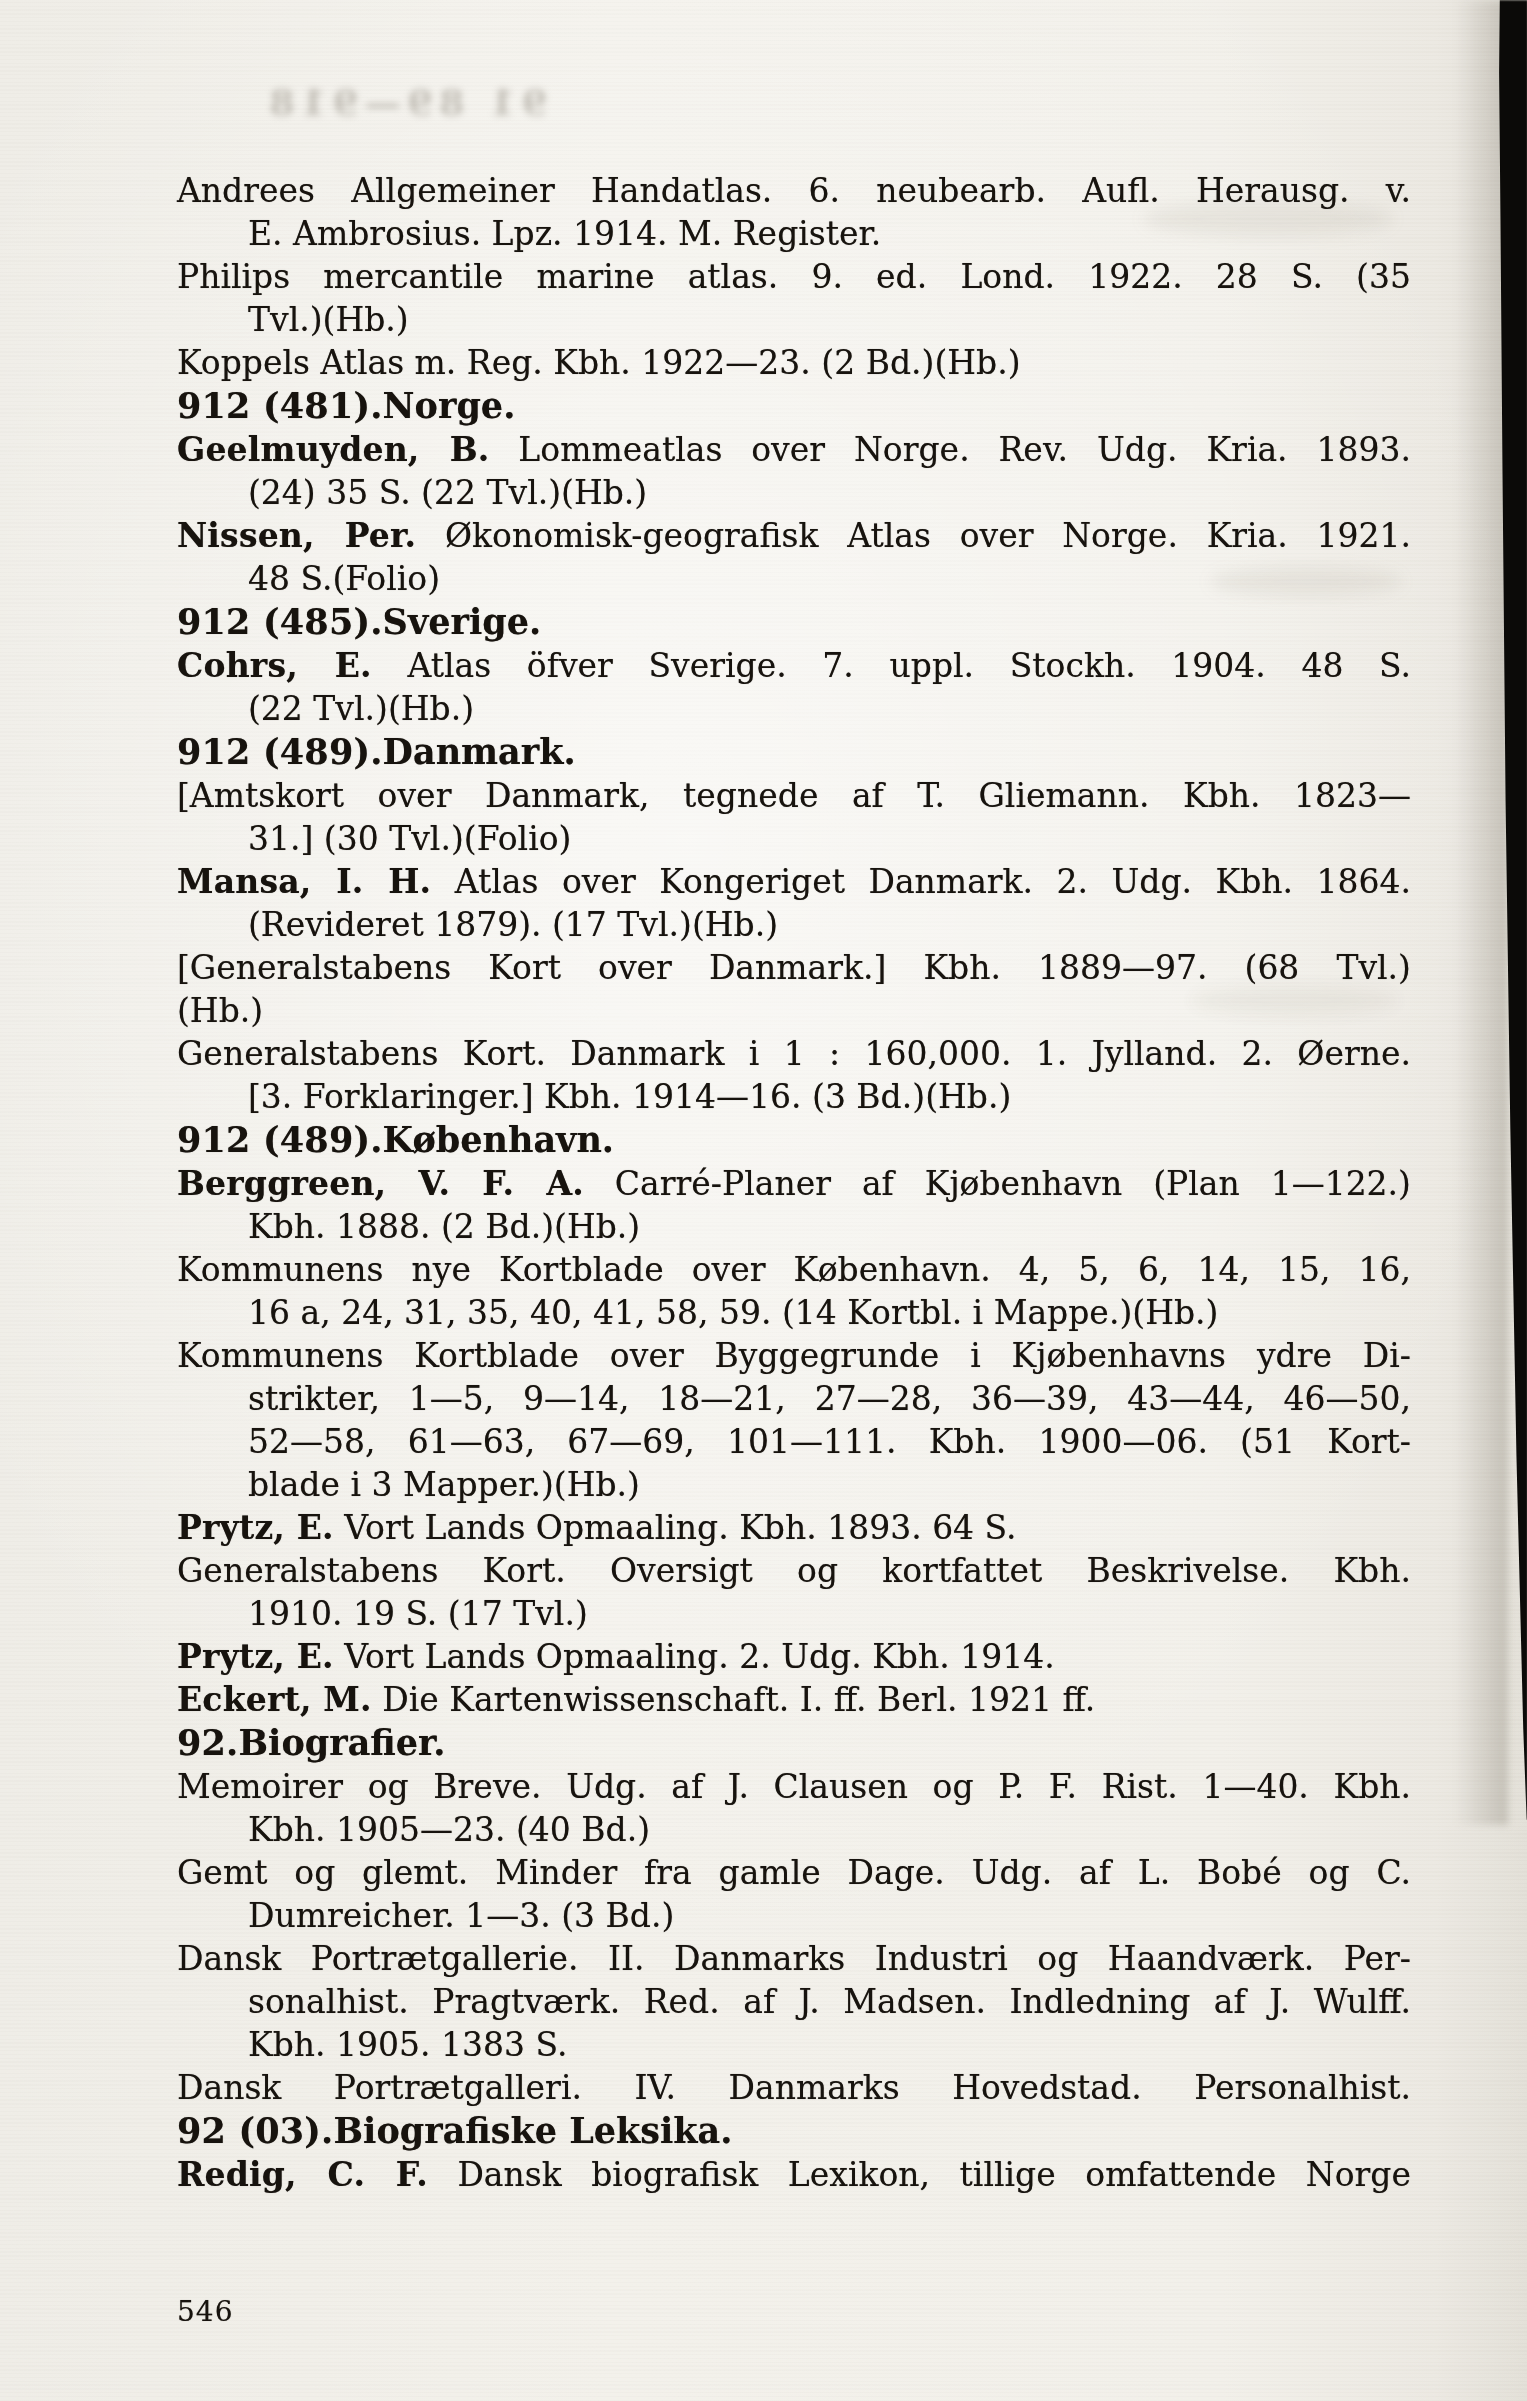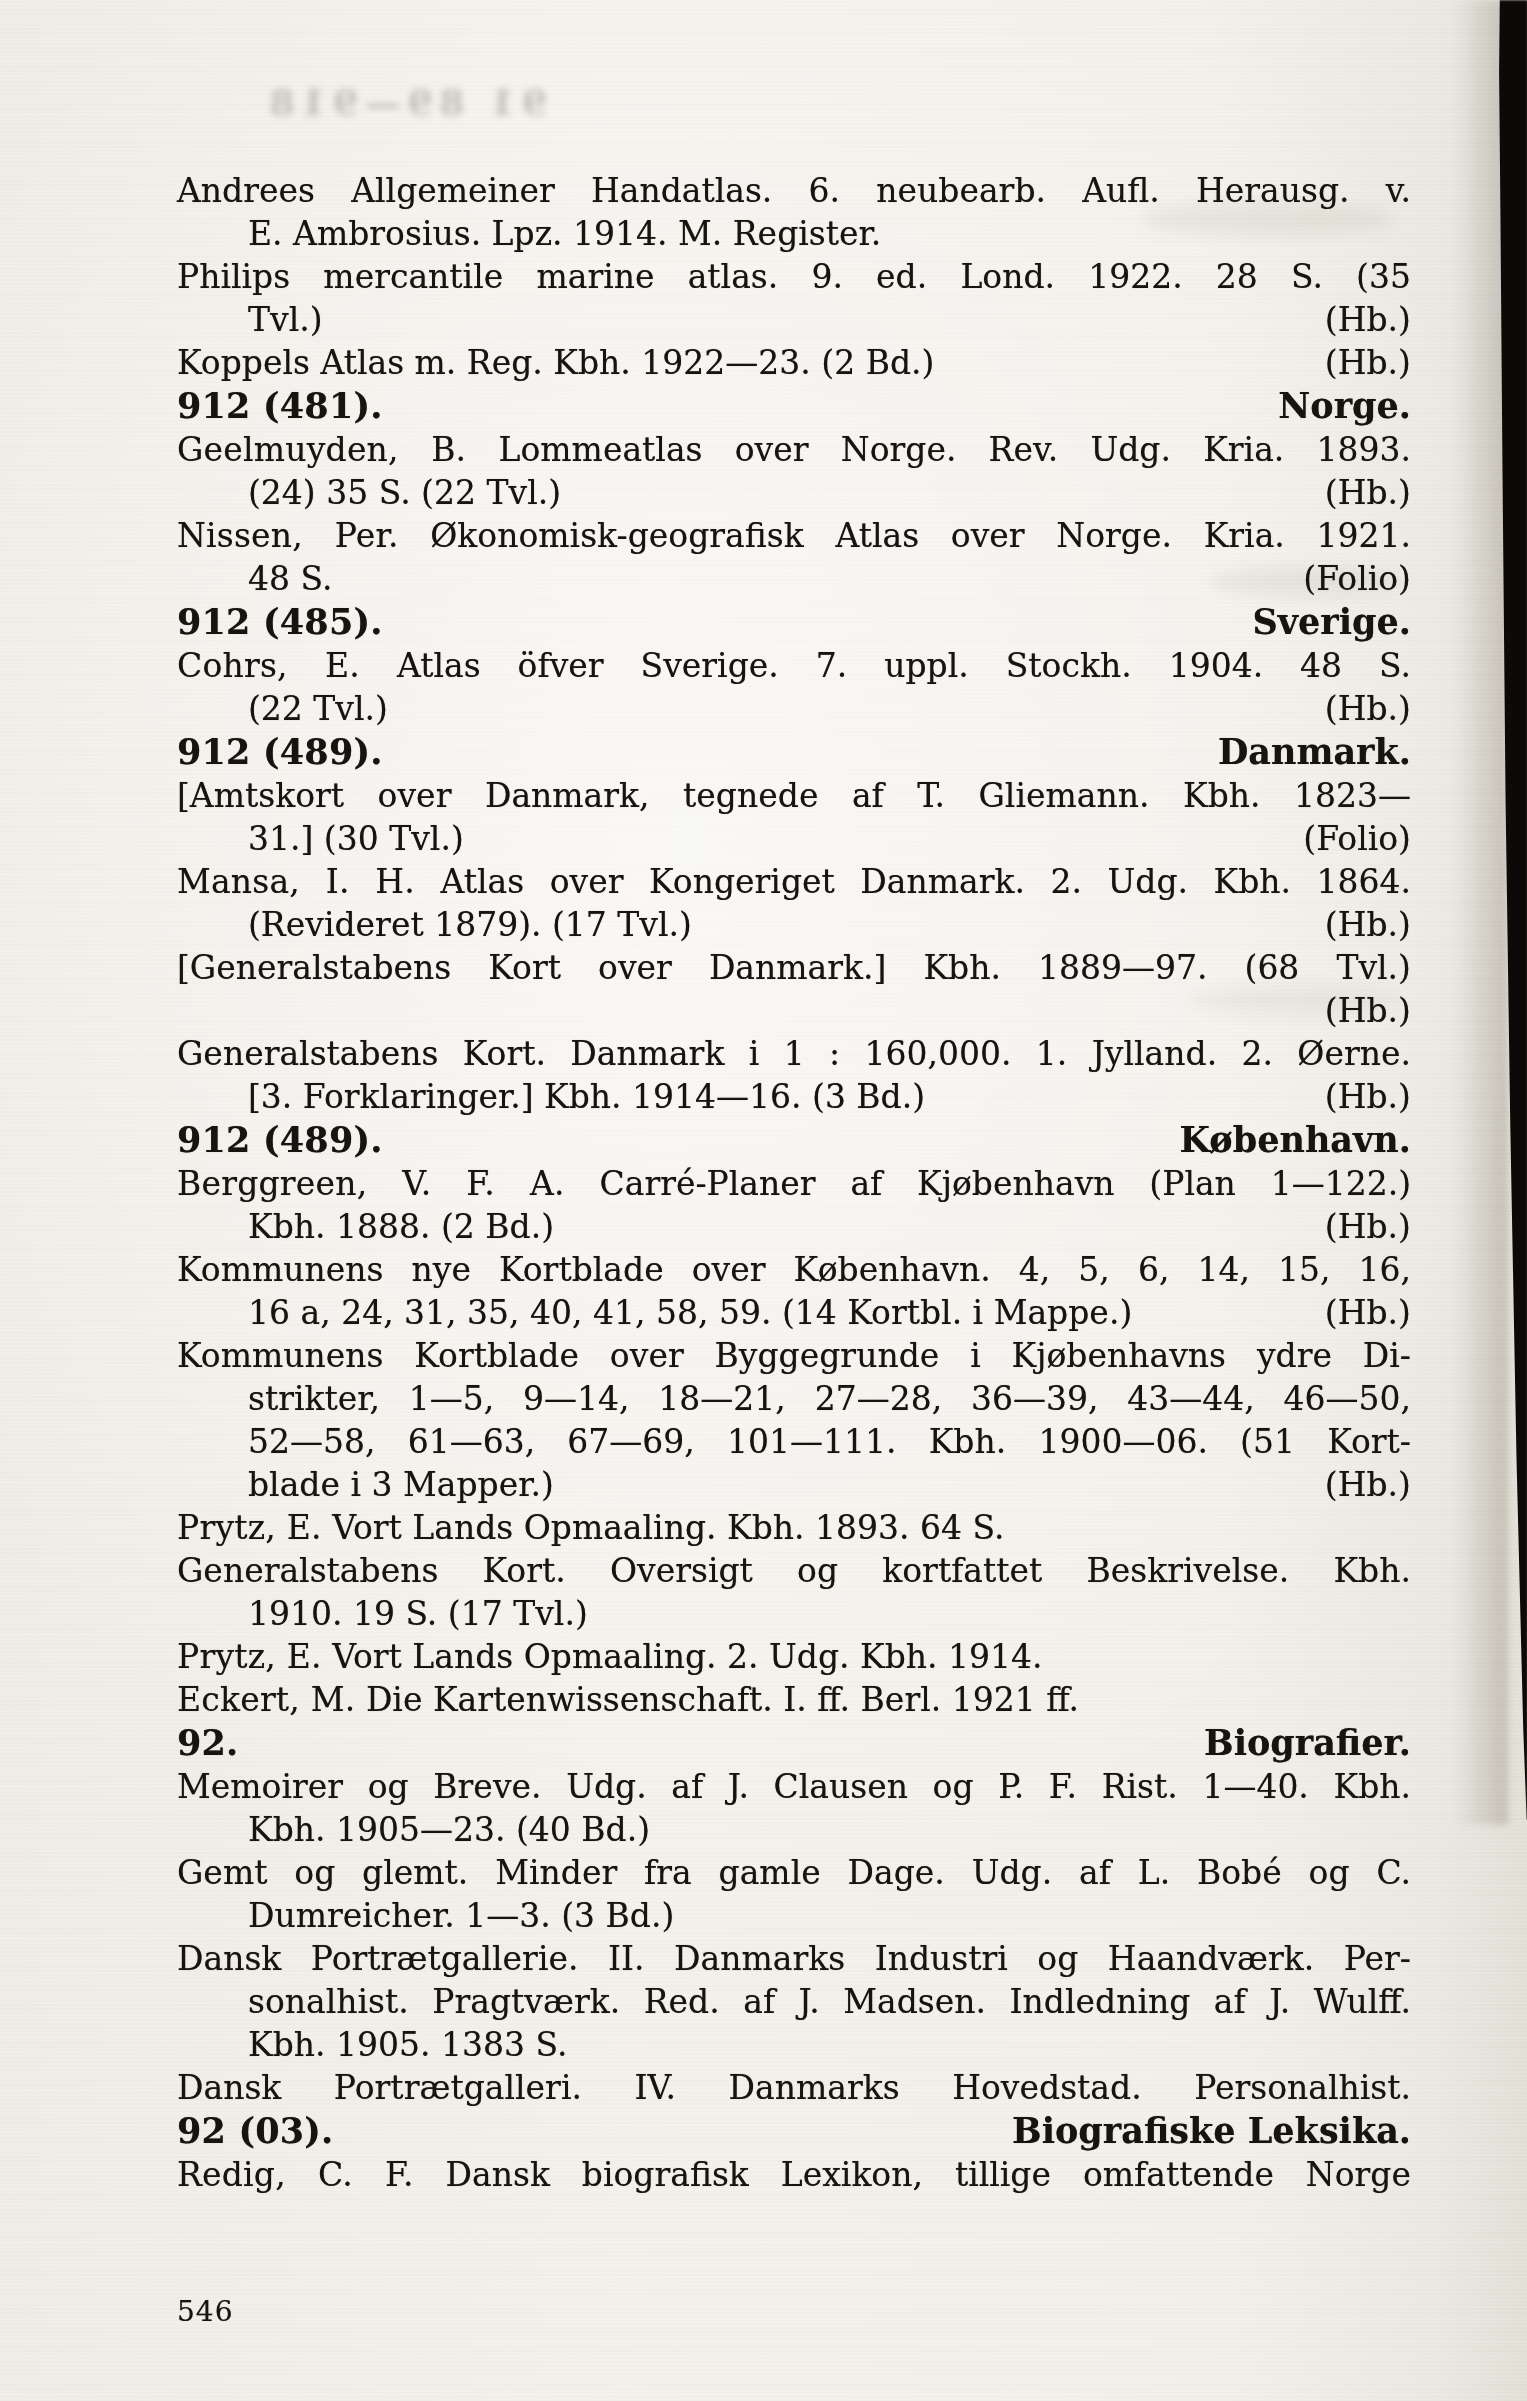--- a/index.html
+++ b/index.html
@@ -34,26 +34,25 @@
   }
   .line { min-height: 43px; }
   .line.indent { padding-left: 71px; }
   .line.justify {
     text-align: justify;
     text-align-last: justify;
     word-spacing: 0.09em;
   }
   .line.row {
     display: flex;
-    justify-content: space-between;
     align-items: baseline;
   }
   .line.row .left { white-space: nowrap; }
   .line.row .right-part { white-space: nowrap; }
-  .lead { font-weight: normal; letter-spacing: 0.2px; }
+  .lead { font-weight: bold; letter-spacing: 0.2px; }
   .line.heading { font-size: 35px; }
   .line.heading .lead,
   .line.heading .right-part { font-weight: bold; }
 
   .page-number {
     position: absolute;
     left: 177px;
     top: 2295px;
     width: 1234px;
     text-align: left;

